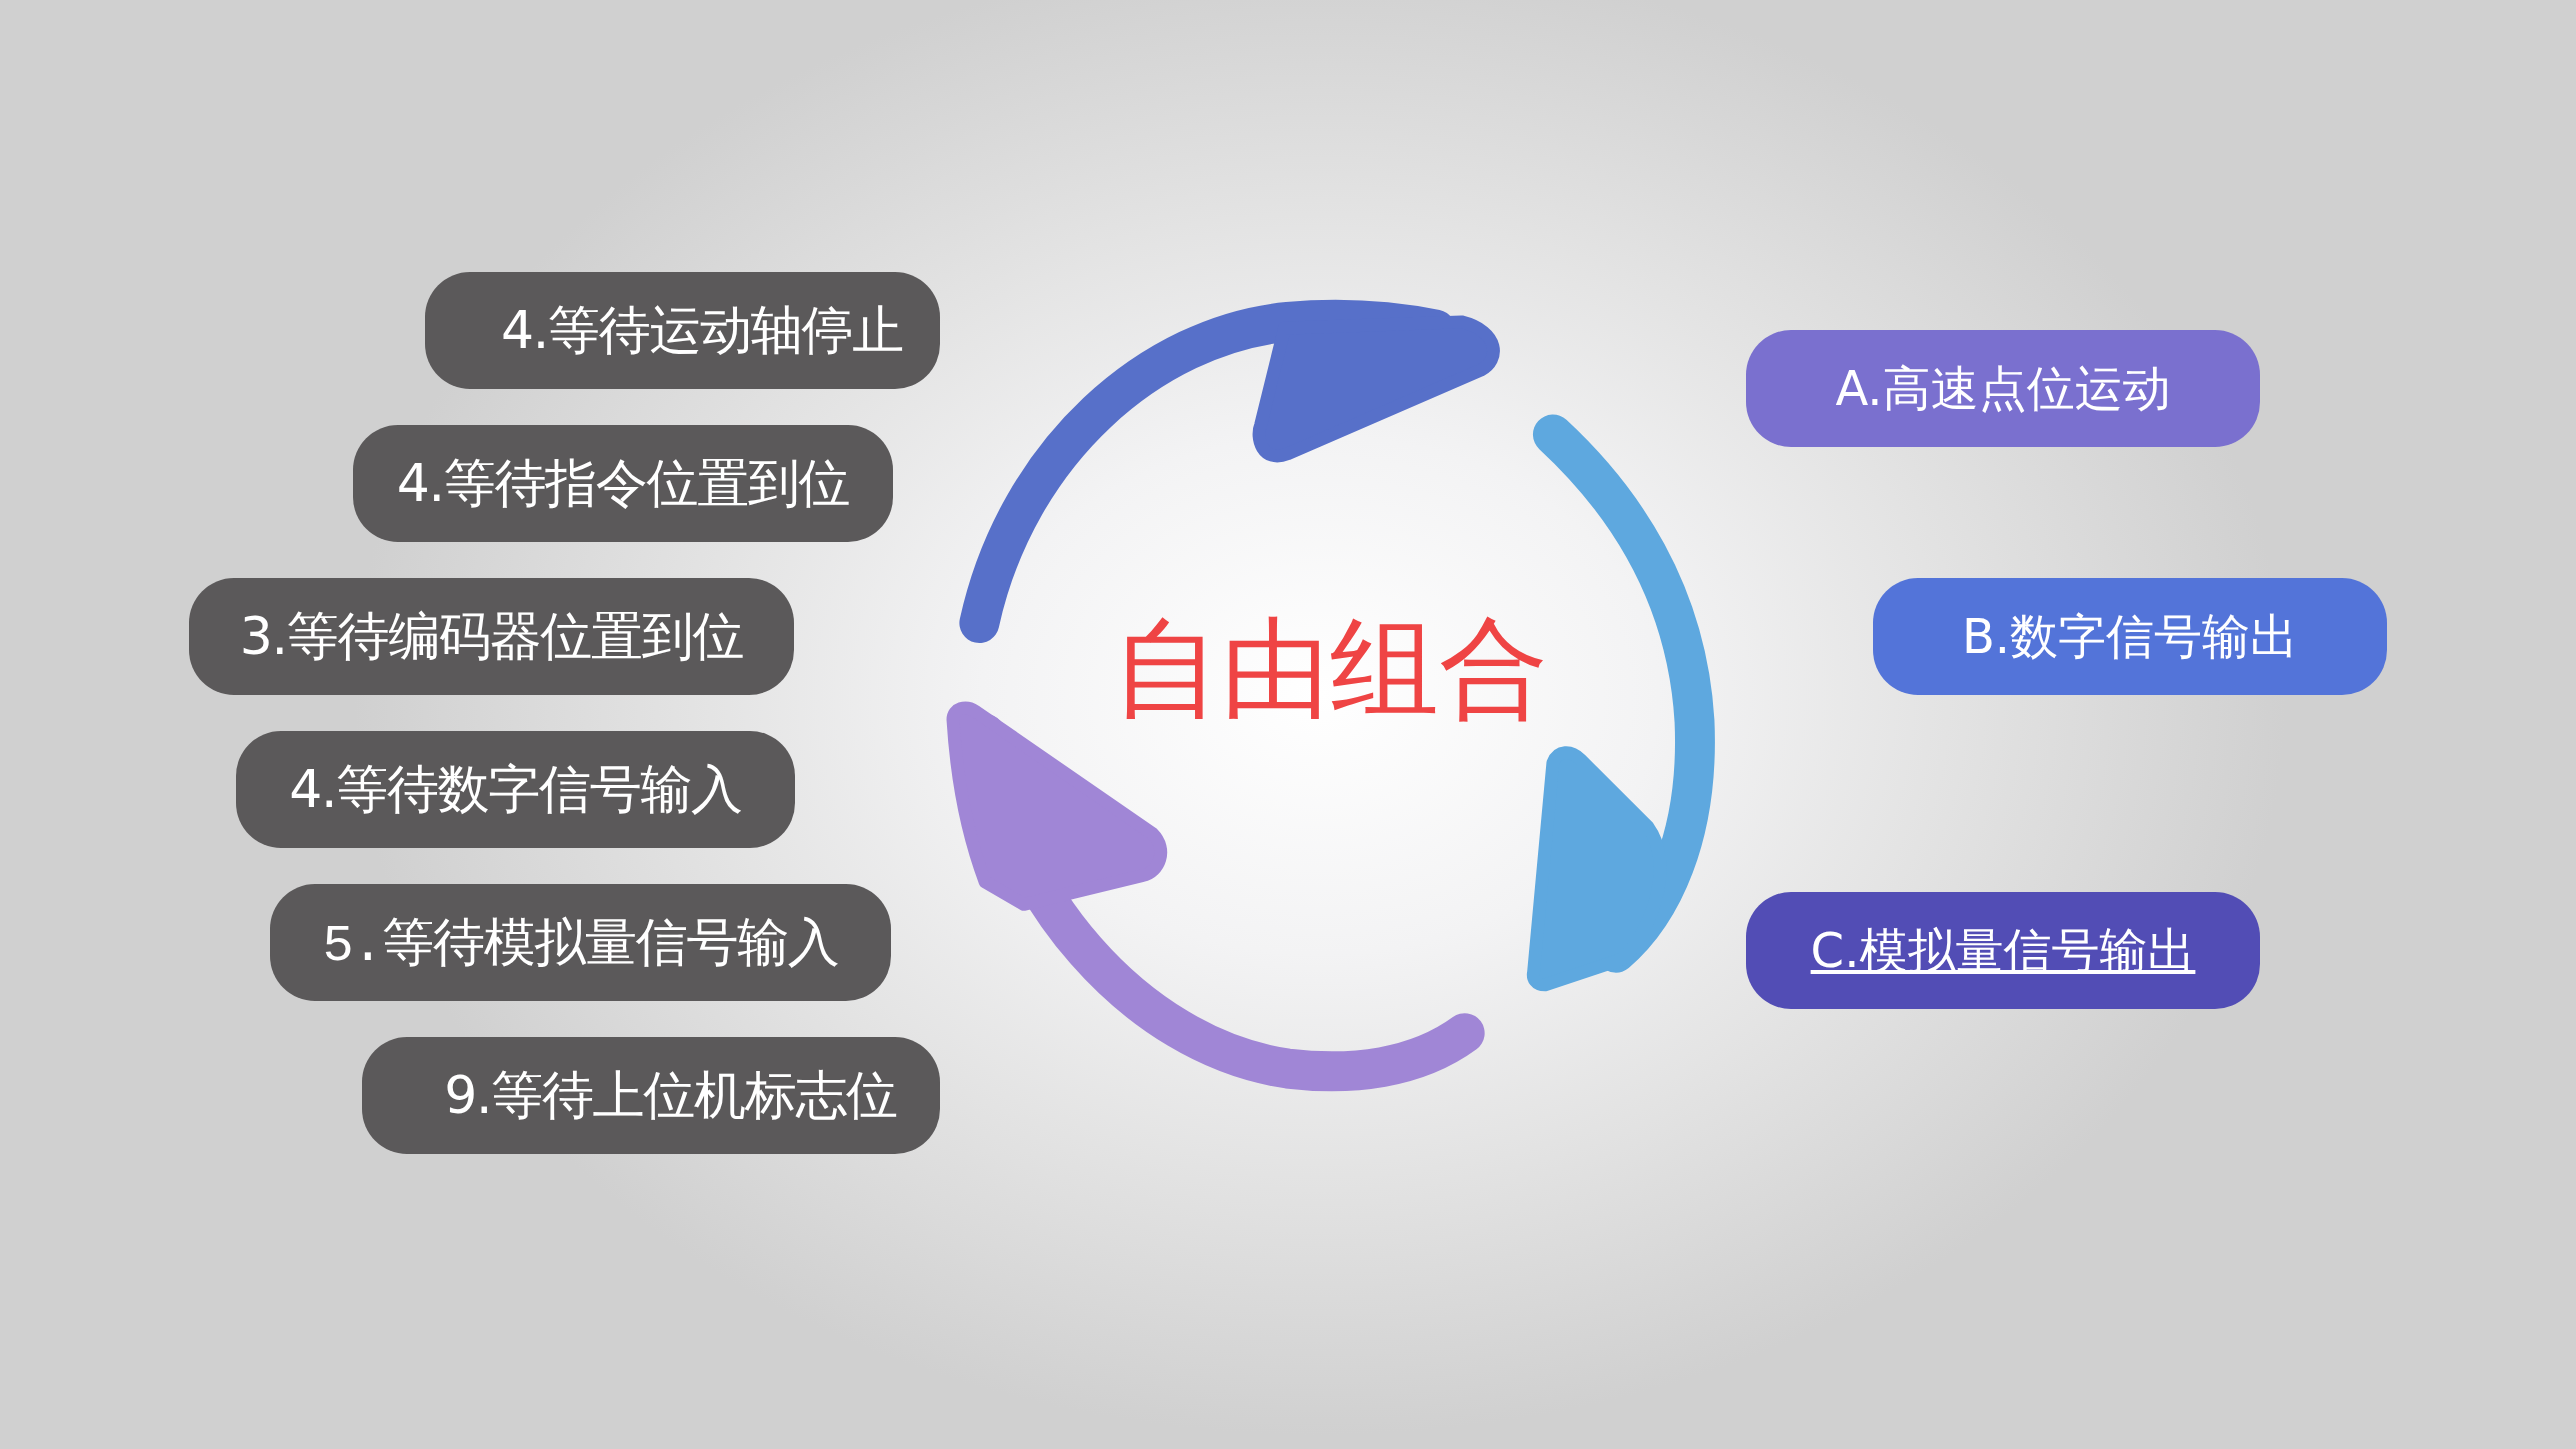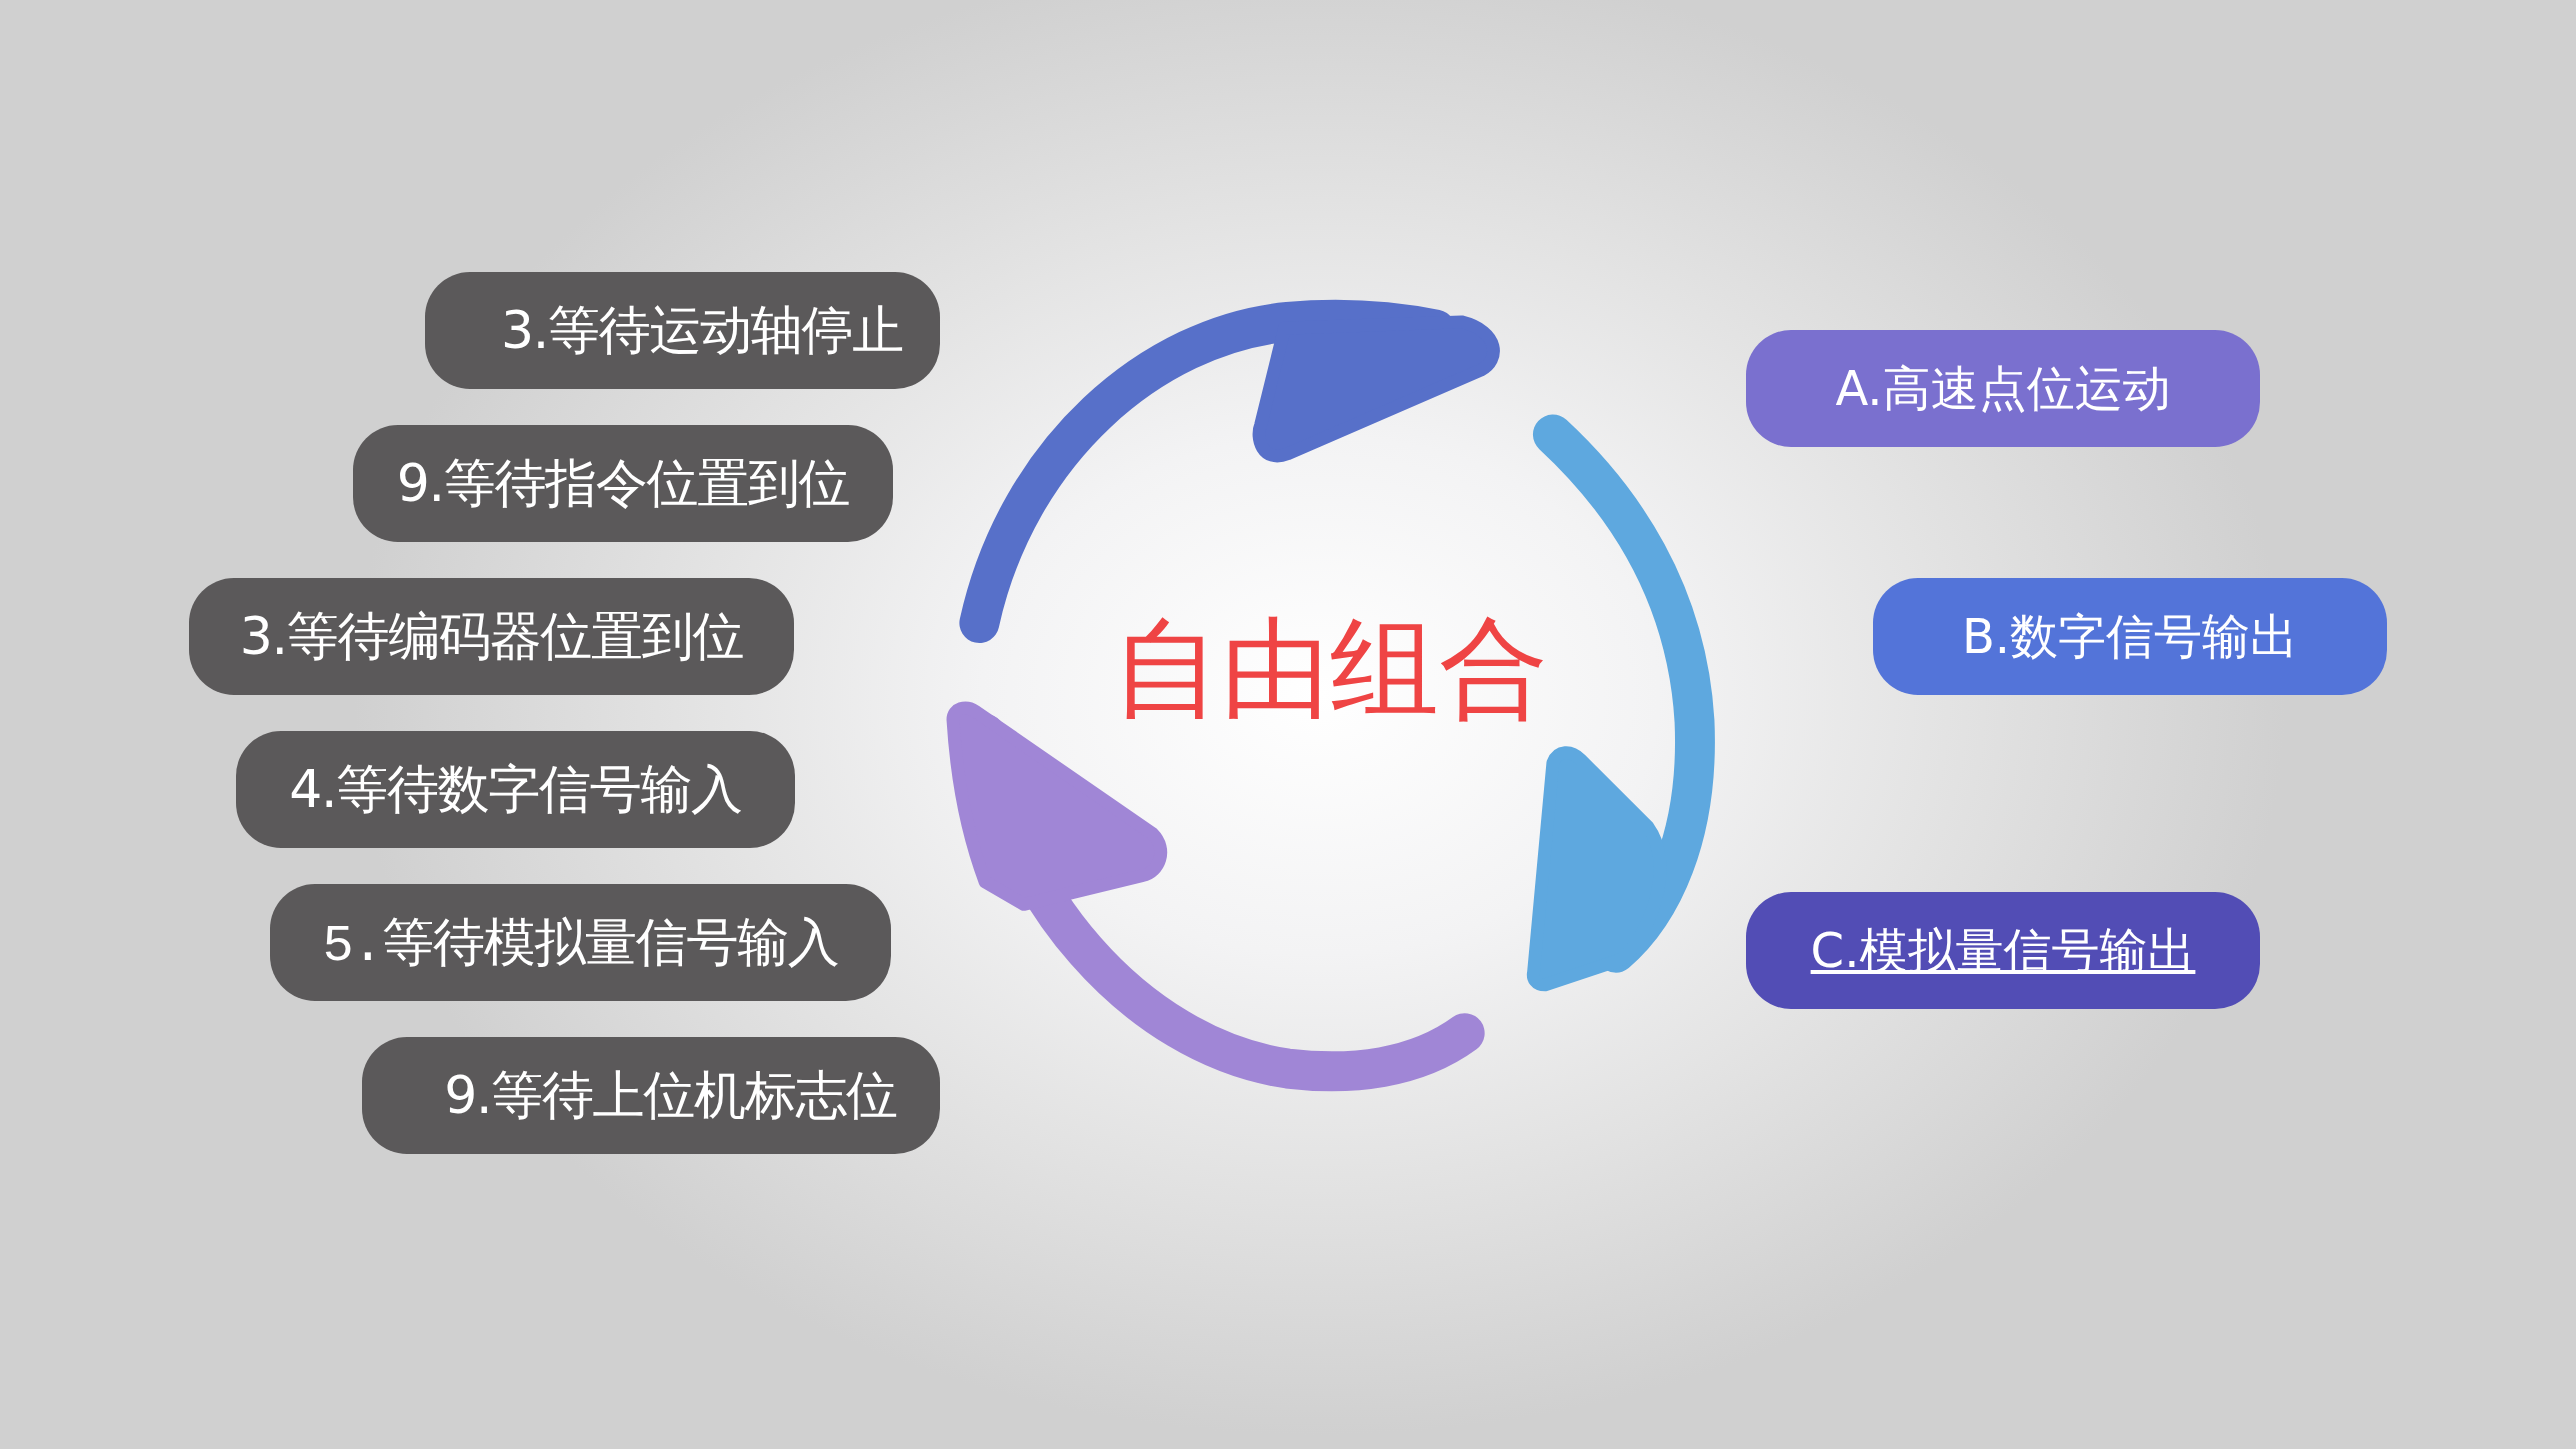--- a/index.html
+++ b/index.html
@@ -40,24 +40,24 @@
 
   <g>
     <path d="M 1530 1140 C 1560 1380 1760 1625 2000 1660 C 2100 1672 2200 1660 2275 1605" fill="none" stroke="#a086d6" stroke-width="62" stroke-linecap="round"></path>
     <path d="M 1480 1118 C 1480 1100 1500 1095 1515 1105 L 1790 1295 C 1815 1320 1800 1355 1775 1360 L 1590 1405 L 1530 1370 C 1500 1290 1485 1200 1480 1118 Z" fill="#a086d6" stroke="#a086d6" stroke-width="20" stroke-linejoin="round"></path>
   </g>
 </svg>
 
 <div class="center-title">自由组合</div>
 
 <div class="pill dark" style="left:425px; top:272px; width:515px; padding-left:39px;">
-  <span>3.等待运动轴停止</span>
+  <span>4.等待运动轴停止</span>
 </div>
 <div class="pill dark" style="left:353px; top:425px; width:540px;">
-  <span>9.等待指令位置到位</span>
+  <span>4.等待指令位置到位</span>
 </div>
 <div class="pill dark" style="left:189px; top:578px; width:605px;">
   <span>3.等待编码器位置到位</span>
 </div>
 <div class="pill dark" style="left:236px; top:731px; width:559px;">
   <span>4.等待数字信号输入</span>
 </div>
 <div class="pill dark" style="left:270px; top:884px; width:621px;font-family:Liberation Mono, monospace;">
   <span>5.等待模拟量信号输入</span>
 </div>

